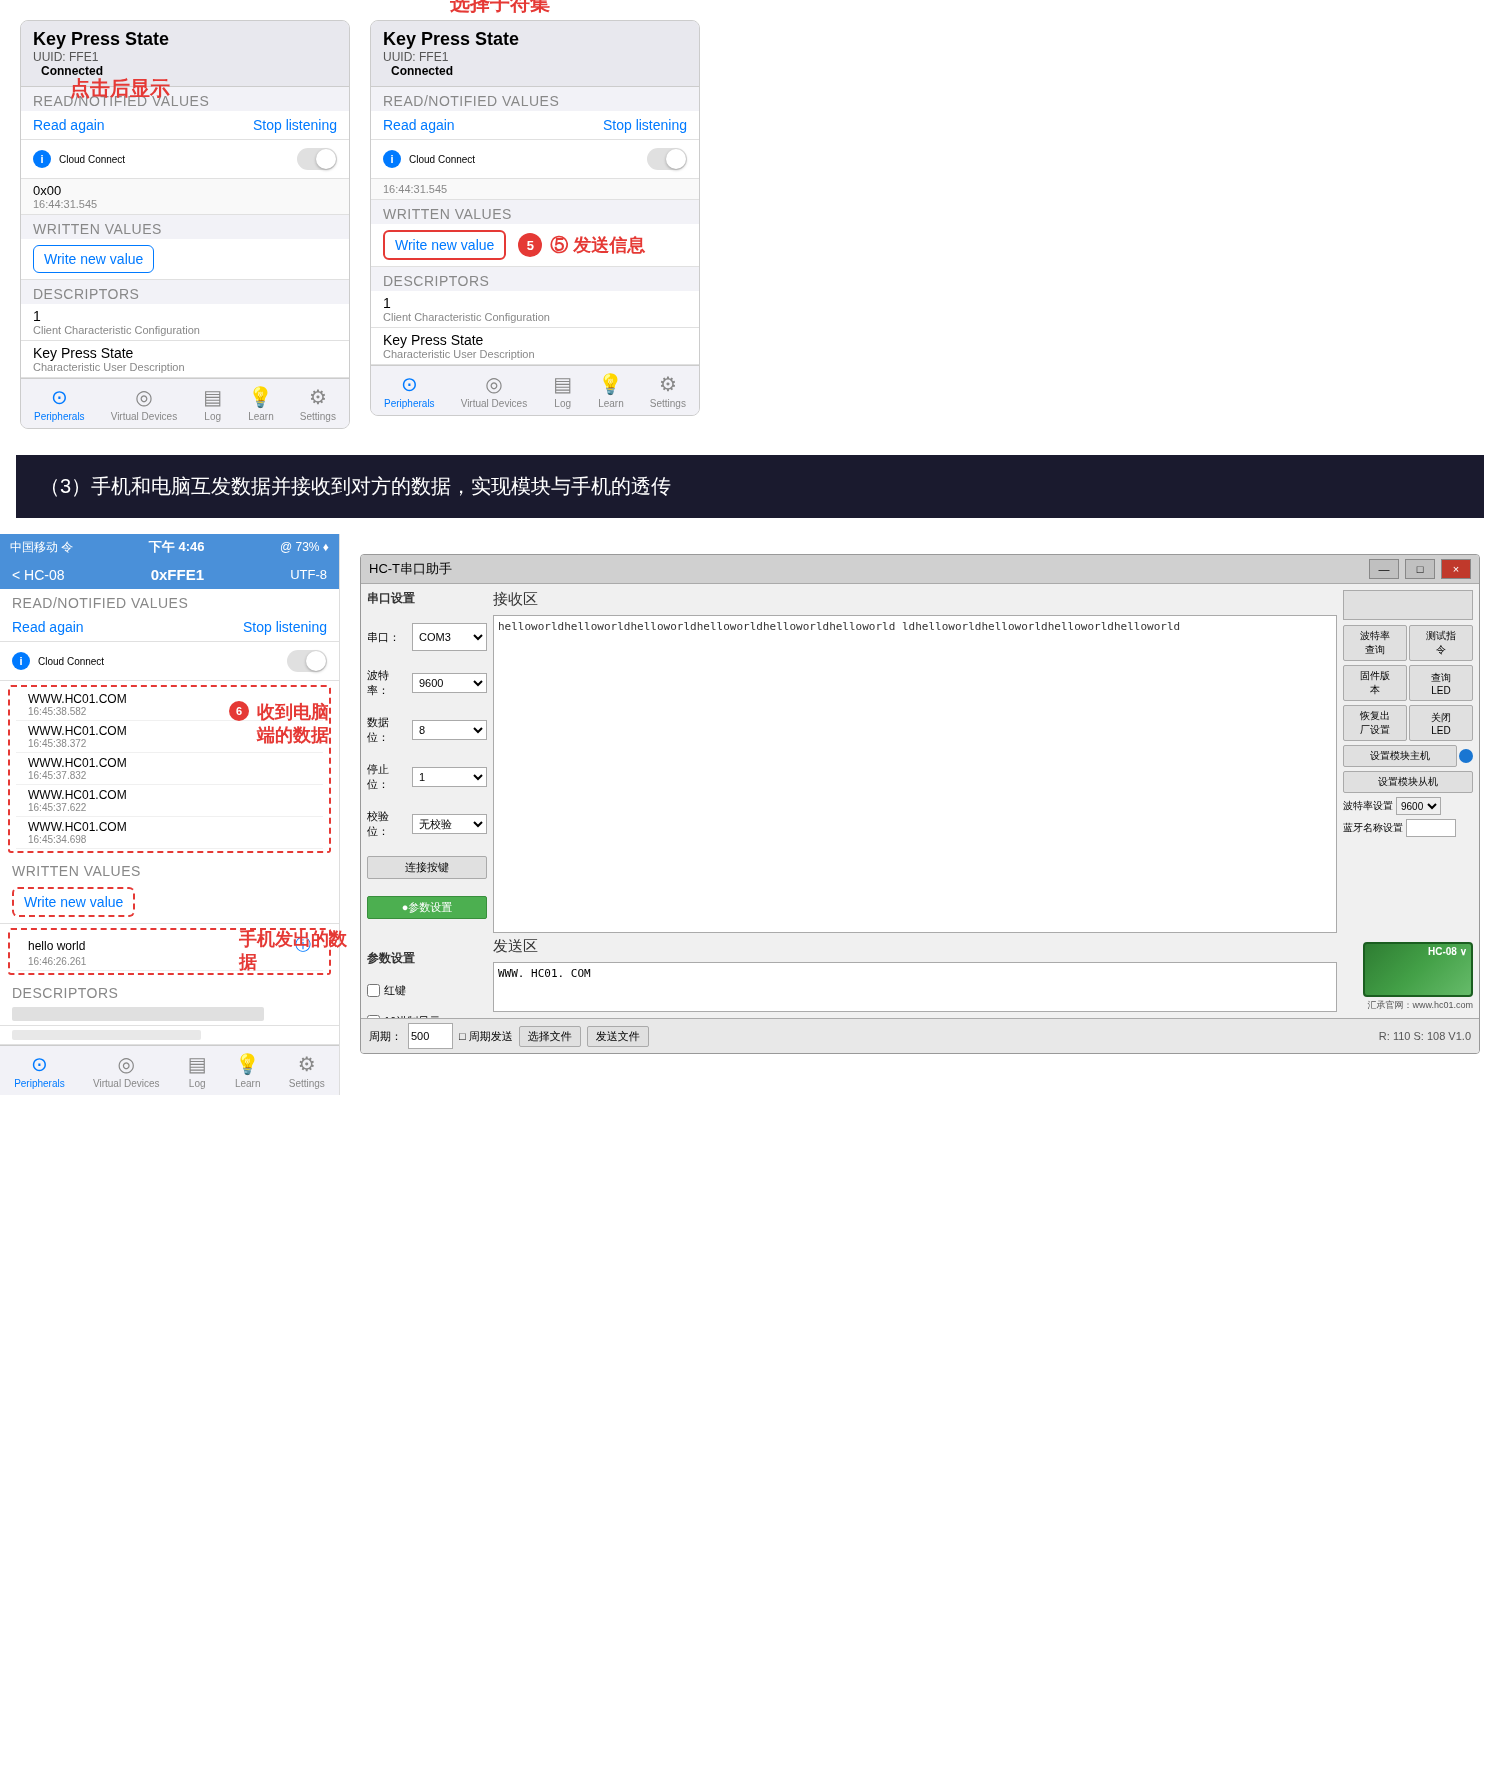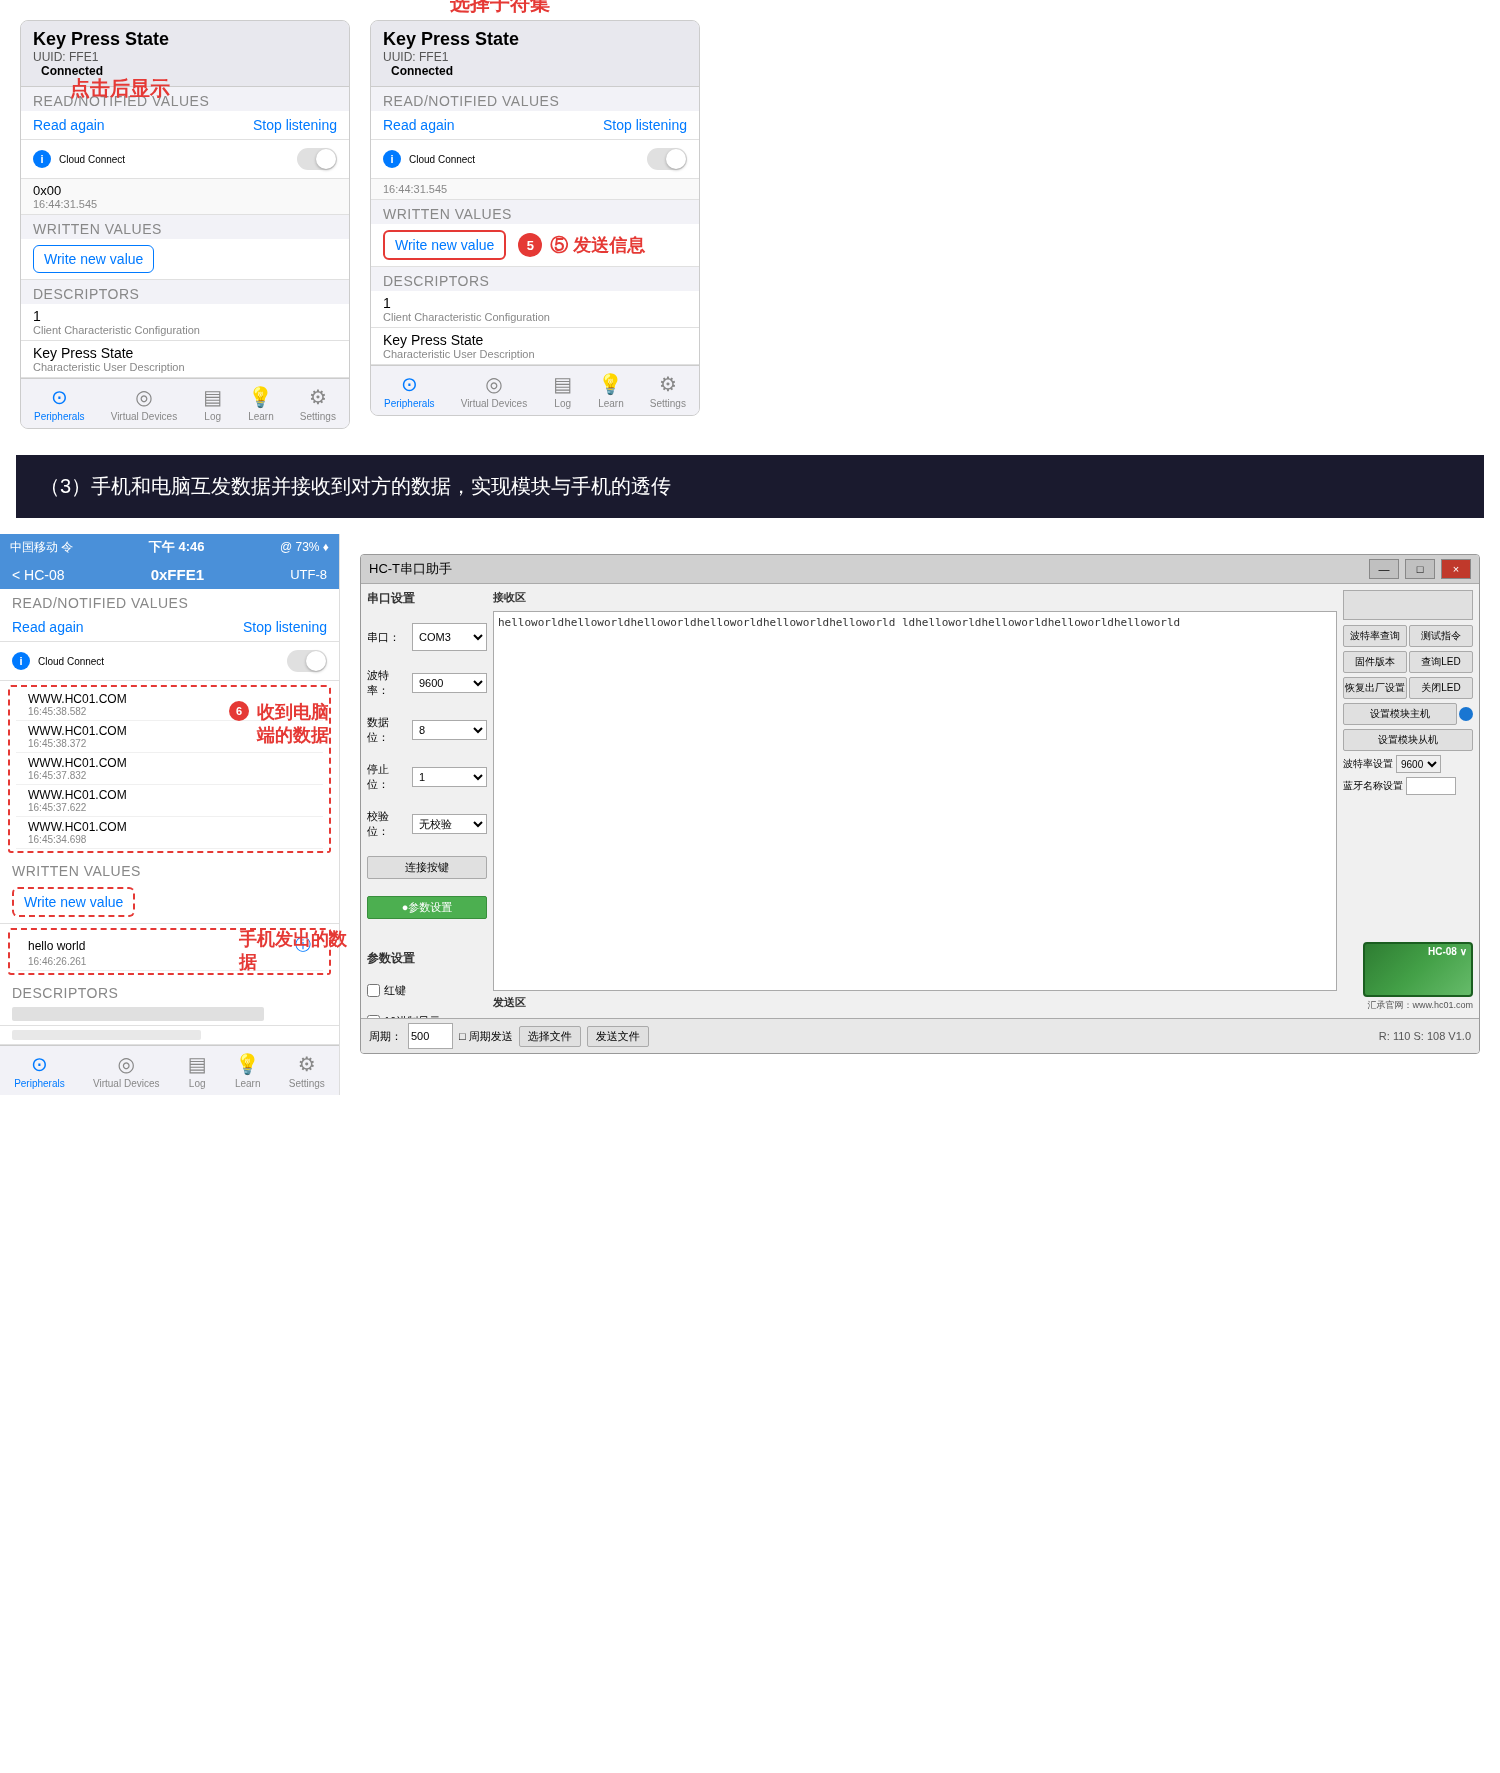--- a/index.html
+++ b/index.html
@@ -300,30 +300,30 @@
     .pc-send-area {
       background: #fff;
       border: 1px solid #aaa;
       padding: 4px;
       font-size: 11px;
       font-family: monospace;
       min-height: 50px;
     }
 
     .pc-area-label {
-      font-size: 11px;
-      font-weight: bold;
+      font-size: 15px;
+      font-weight: normal;
       color: #333;
       margin-bottom: 2px;
     }
     .pc-right-half {
       flex: 1;
       background: #e0e0e0;
       border: 1px solid #aaa;
-      padding: 3px 0;
+      padding: 3px 16px;
       font-size: 10px;
       cursor: pointer;
       text-align: center;
       border-radius: 2px;
     }
     .pc-dot-blue {
       width: 14px; height: 14px;
       border-radius: 50%;
       background: #1976D2;
       display: inline-block;
@@ -719,20 +719,23 @@
           <button class="pc-button">清空发送区</button>
         </div>
 
         <div style="flex:1; display:flex; flex-direction:column; gap:4px;">
           <div class="pc-area-label">接收区</div>
           <div class="pc-receive-area">
             <span>helloworldhelloworldhelloworldhelloworldhelloworldhelloworld
 ldhelloworldhelloworldhelloworldhelloworld</span>
           </div>
           <div class="pc-area-label">发送区</div>
+          <div class="pc-send-area">
+            <span>WWW. HC01. COM</span>
+          </div>
         </div>
 
         <div style="width:130px; display:flex; flex-direction:column; gap:2px;">
           <div style="height:30px; background:#e0e0e0; border:1px solid #aaa; margin-bottom:3px;"></div>
           <div style="display:flex; gap:2px; margin-bottom:2px;">
             <button class="pc-right-half" style="flex:1; font-size:10px;">波特率查询</button>
             <button class="pc-right-half" style="flex:1; font-size:10px;">测试指令</button>
           </div>
           <div style="display:flex; gap:2px; margin-bottom:2px;">
             <button class="pc-right-half" style="flex:1; font-size:10px;">固件版本</button>

